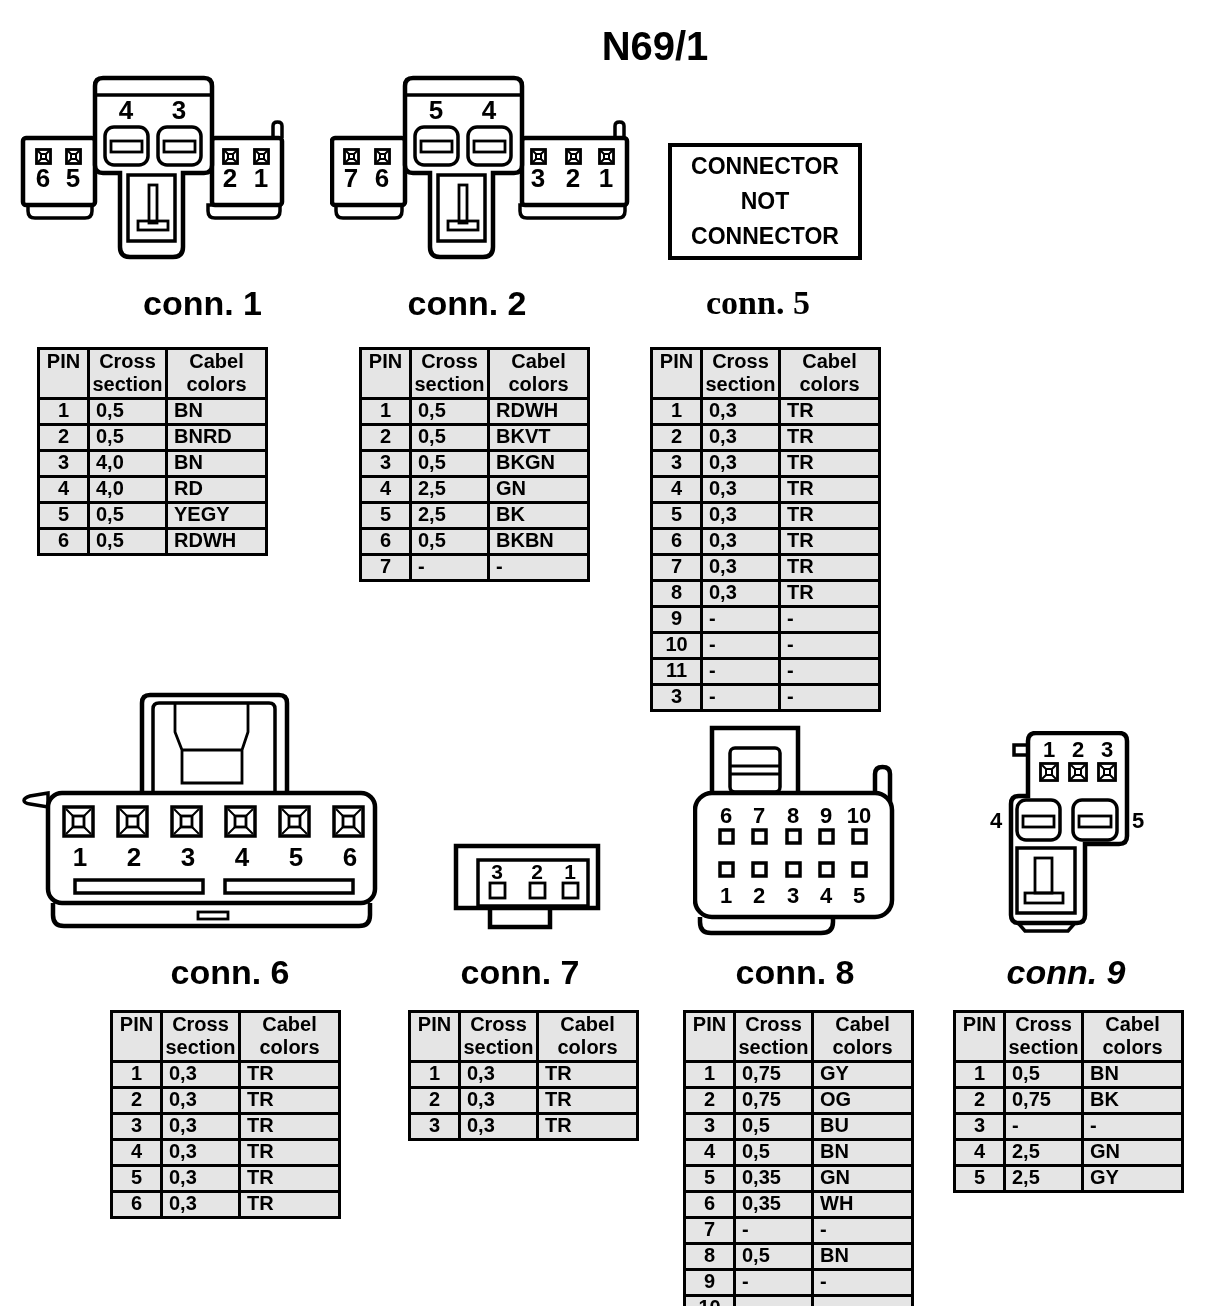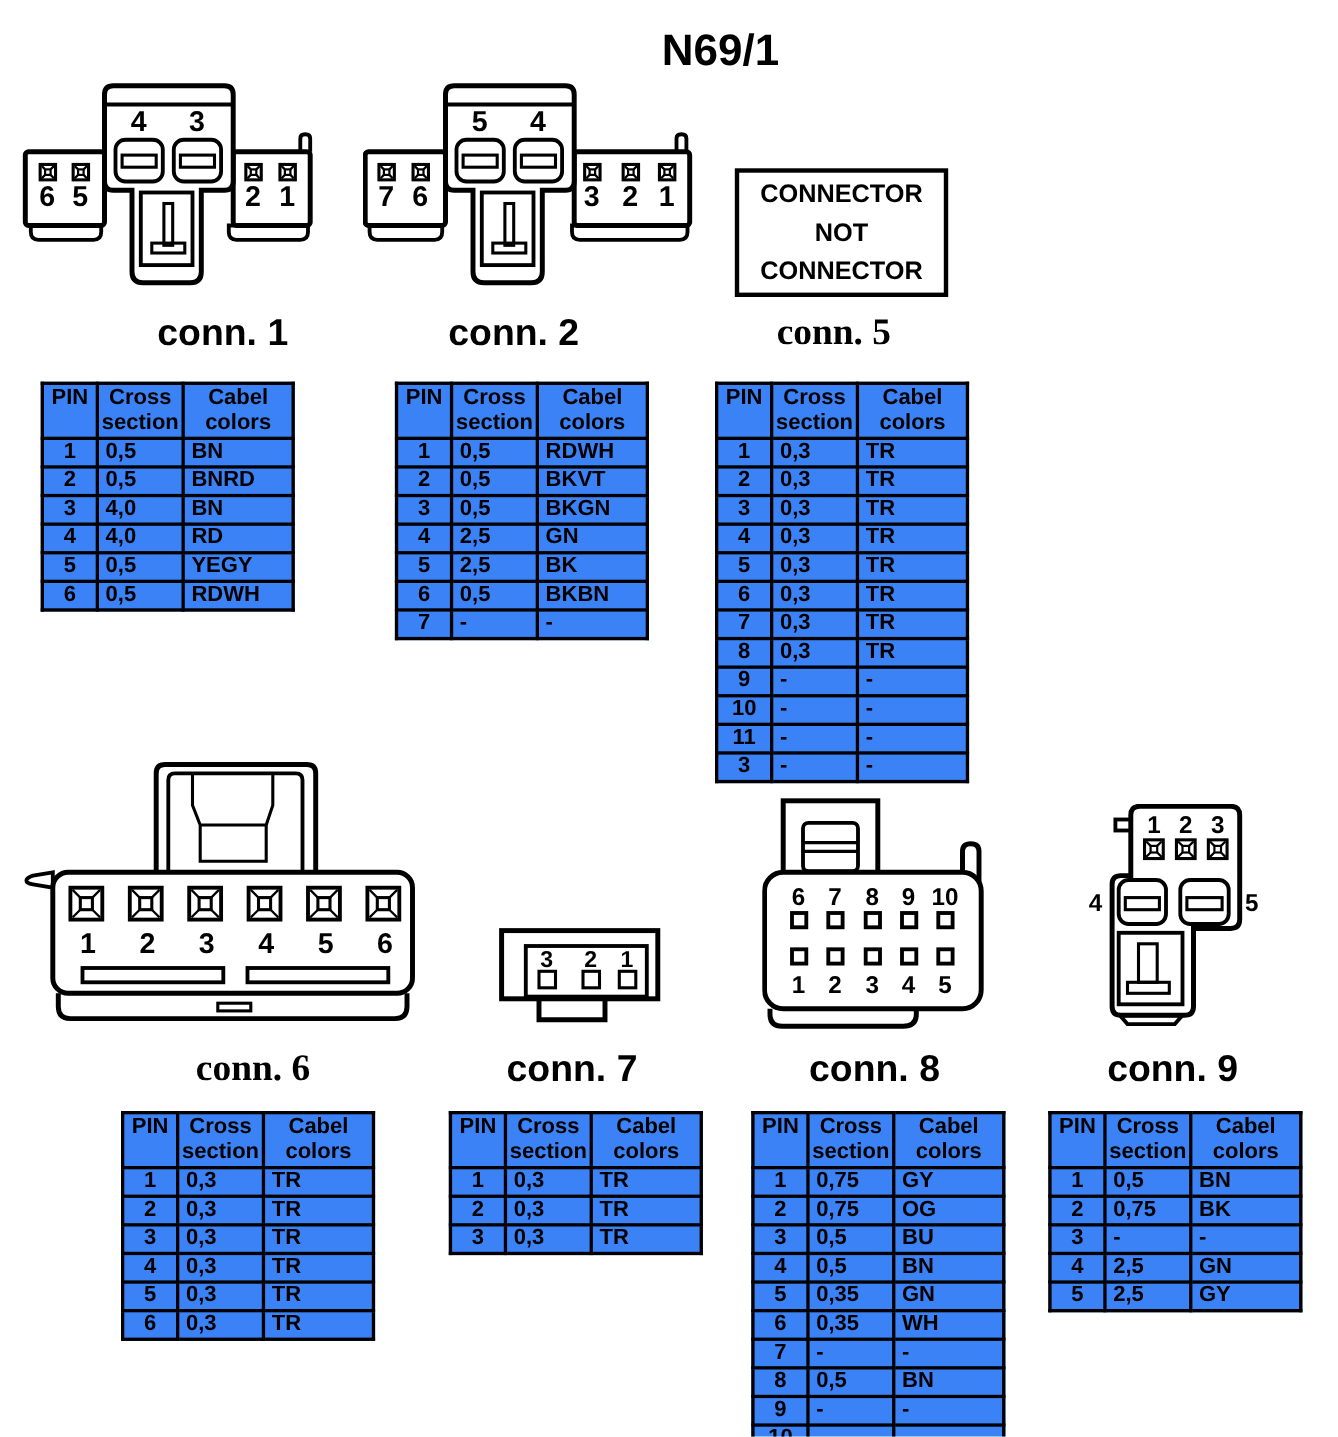--- a/index.html
+++ b/index.html
@@ -7,21 +7,21 @@
          font-family:"Liberation Sans", sans-serif; }
   .abs { position:absolute; }
 
   .page-title { font:bold 40px "Liberation Sans", sans-serif; text-align:center; width:400px; }
   .conn-label { font:bold 34px "Liberation Sans", sans-serif; text-align:center; width:220px; }
 
   .na-box { border:4px solid #000; width:186px; height:109px;
             display:flex; flex-direction:column; justify-content:center; align-items:center;
             text-align:center; font:bold 23px "Liberation Sans", sans-serif; line-height:35px; }
 
-  table.pin-table { border-collapse:collapse; table-layout:fixed; background:#3b82f6; }
+  table.pin-table { border-collapse:collapse; table-layout:fixed; background:#e5e5e5; }
   table.pin-table th, table.pin-table td {
       border:3px solid #000; font:bold 20px "Liberation Sans", sans-serif;
       padding:0 0 0 6px; text-align:left; vertical-align:top; overflow:hidden; }
   table.pin-table th { height:47px; line-height:23px; text-align:center; padding:0 2px; }
   table.pin-table td { height:23px; line-height:21px; }
   table.pin-table td.c-pin { text-align:center; padding:0 2px; }
 
   svg .s5 { stroke:#000; stroke-width:4.5; fill:none; }
   svg .s4 { stroke:#000; stroke-width:3.5; fill:none; }
   svg .s3 { stroke:#000; stroke-width:2.8; fill:none; }
@@ -106,21 +106,21 @@
   <use href="#pinS" x="268" y="73"></use>
   <text class="plab" x="106" y="44" text-anchor="middle">5</text>
   <text class="plab" x="159" y="44" text-anchor="middle">4</text>
   <text class="plab" x="21" y="112" text-anchor="middle">7</text>
   <text class="plab" x="52" y="112" text-anchor="middle">6</text>
   <text class="plab" x="208" y="112" text-anchor="middle">3</text>
   <text class="plab" x="243" y="112" text-anchor="middle">2</text>
   <text class="plab" x="276" y="112" text-anchor="middle">1</text>
 </svg>
 
-<div class="abs na-box" style="left:668px; top:143px;margin-top:10px;">
+<div class="abs na-box" style="left:668px; top:143px;">
   <div>CONNECTOR</div>
   <div>NOT</div>
   <div>CONNECTOR</div>
 </div>
 
 <div class="abs conn-label" style="left:42px;  top:284px;text-align:right;">conn. 1</div>
 <div class="abs conn-label" style="left:357px; top:284px;">conn. 2</div>
 <div class="abs conn-label" style="left:648px; top:284px;font-family:Liberation Serif, serif;">conn. 5</div>
 
 <table class="abs pin-table" style="left:37px;  top:347px;">
@@ -370,24 +370,24 @@
   <rect x="29" y="117" width="58" height="65" class="s4"></rect>
   <rect x="47" y="127" width="17" height="35" class="s3"></rect>
   <rect x="37" y="162" width="38" height="10" class="s3"></rect>
   <text class="plab-m" x="61" y="26" text-anchor="middle">1</text>
   <text class="plab-m" x="90" y="26" text-anchor="middle">2</text>
   <text class="plab-m" x="119" y="26" text-anchor="middle">3</text>
   <text class="plab-m" x="8" y="97" text-anchor="middle">4</text>
   <text class="plab-m" x="150" y="97" text-anchor="middle">5</text>
 </svg>
 
-<div class="abs conn-label" style="left:120px; top:953px;font-family:Liberation Serif, serif;">conn. 6</div>
+<div class="abs conn-label" style="left:120px; top:953px;">conn. 6</div>
 <div class="abs conn-label" style="left:410px; top:953px;text-align:center;">conn. 7</div>
 <div class="abs conn-label" style="left:685px; top:953px;">conn. 8</div>
-<div class="abs conn-label" style="left:956px; top:953px;">conn. 9</div>
+<div class="abs conn-label" style="left:956px; top:953px;font-style:italic;">conn. 9</div>
 
 <table class="abs pin-table" style="left:110px; top:1010px;">
     <colgroup>
       <col style="width:50px">
       <col style="width:78px">
       <col style="width:100px">
     </colgroup>
     <tbody>
       <tr>
         <th>PIN</th>

